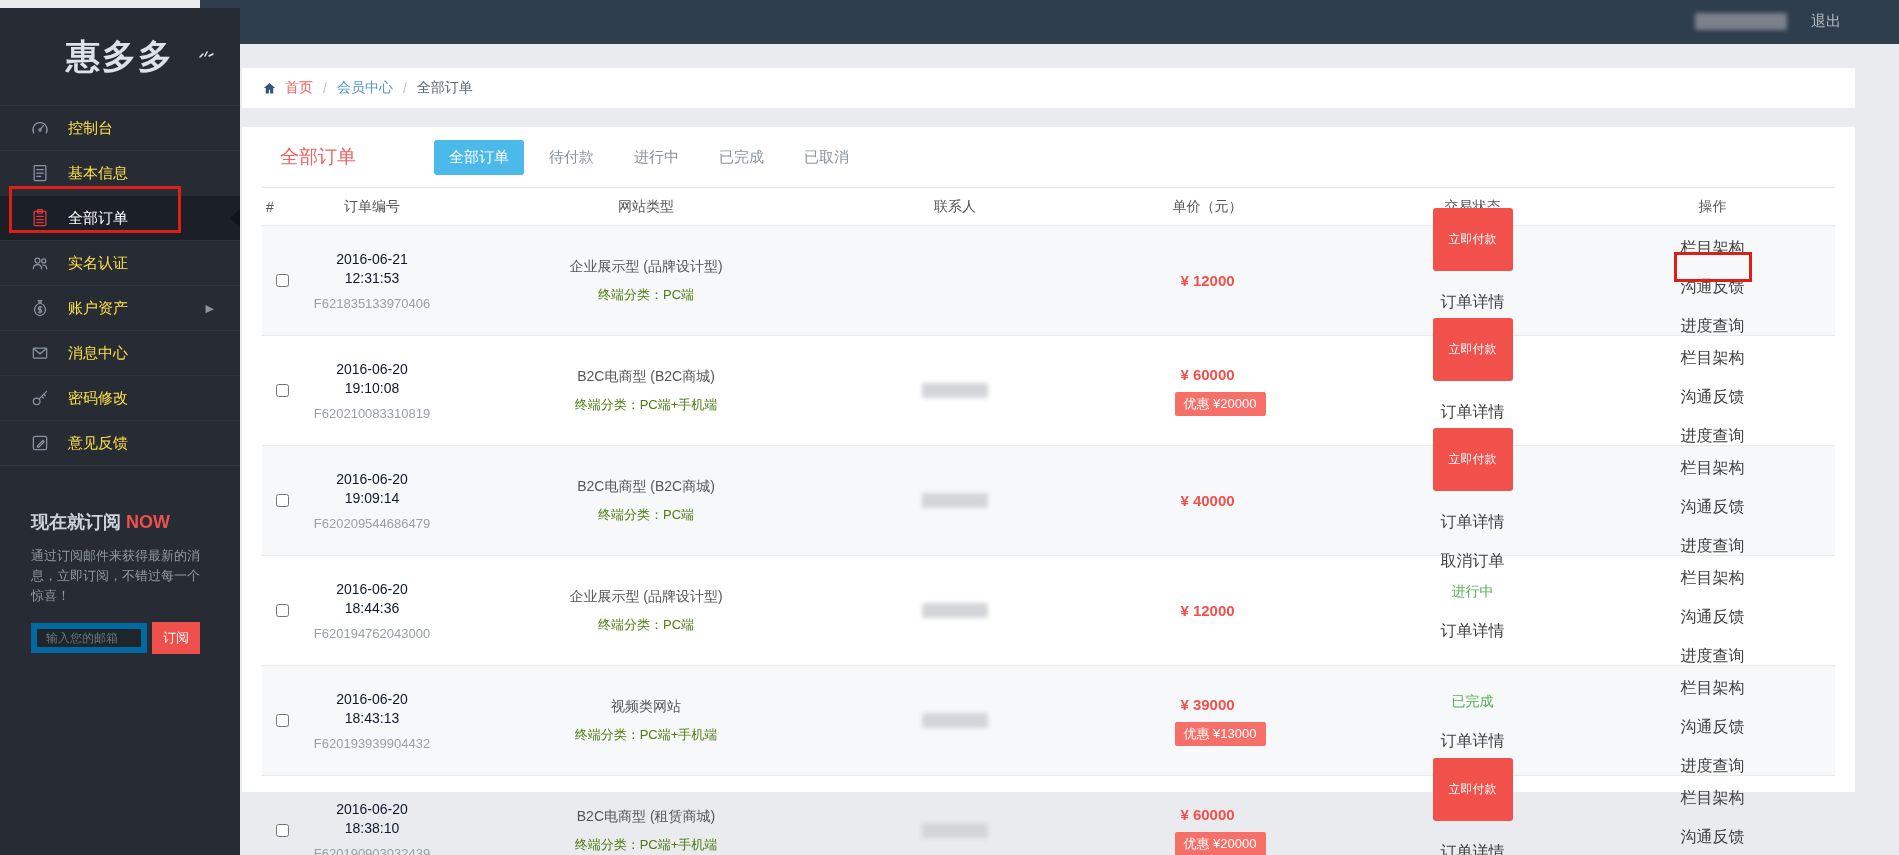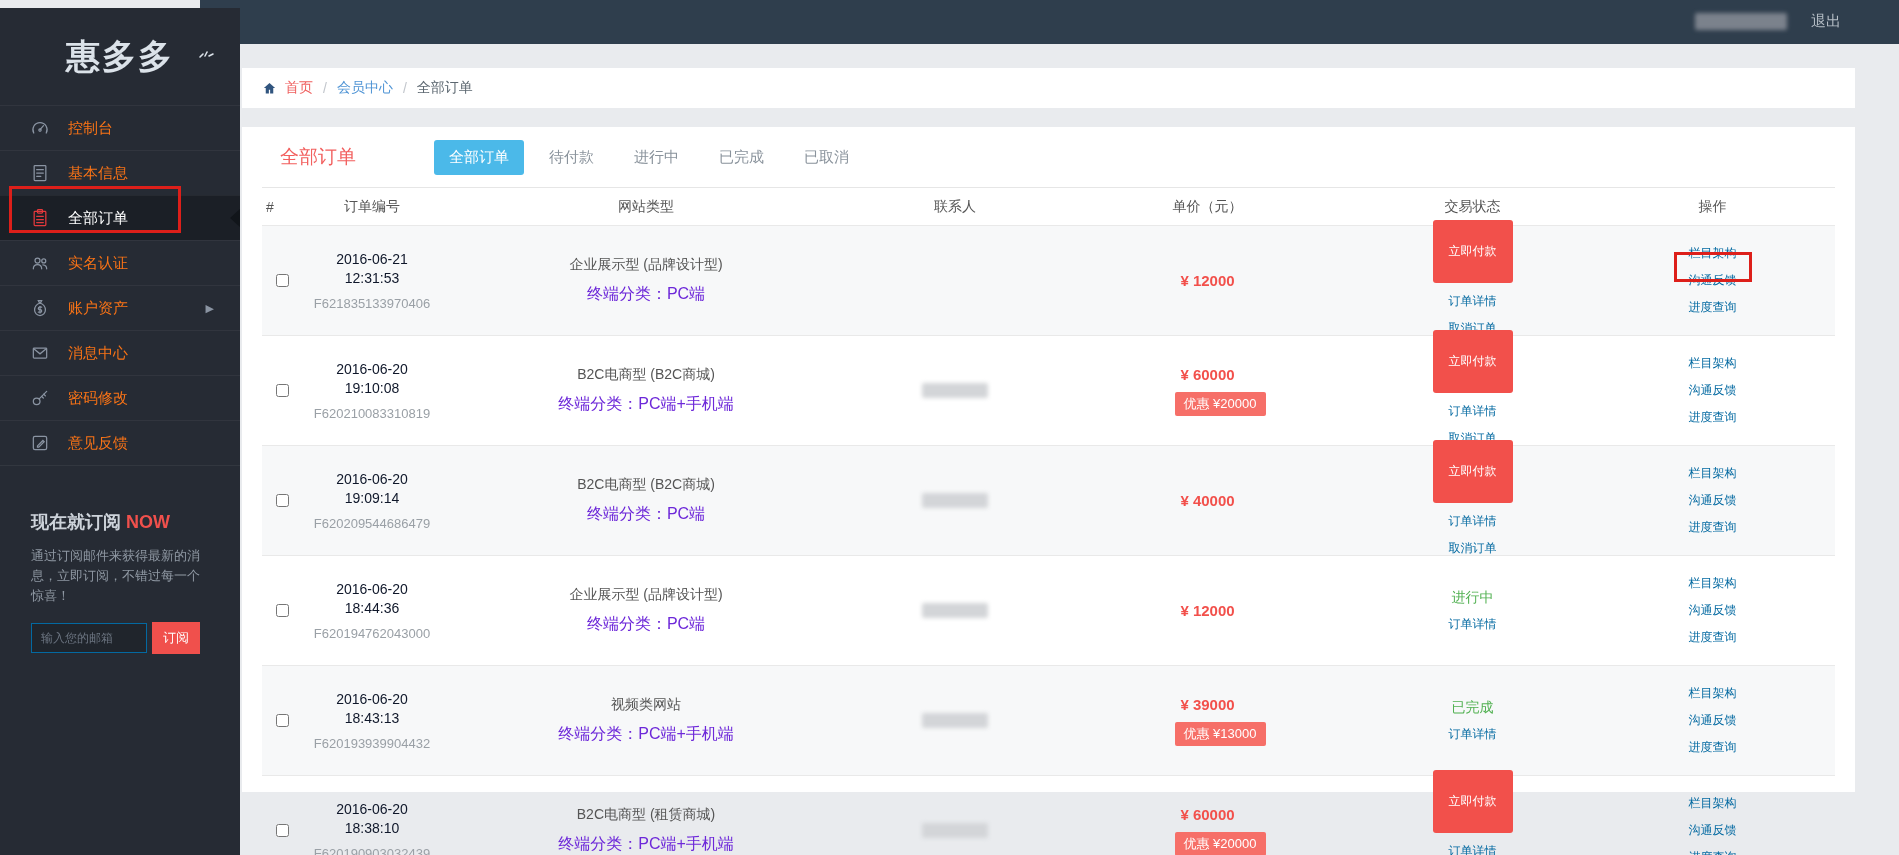--- a/index.html
+++ b/index.html
@@ -13,33 +13,33 @@
   .logout{position:absolute;right:58px;top:12px;color:#b6bec6;font-size:15px;}
 
   
   .sidebar{position:absolute;left:0;top:8px;width:240px;height:855px;background:#262b34;z-index:2;}
   .logo{height:97px;display:flex;align-items:center;justify-content:center;color:#dbe2e9;font-size:34px;font-weight:bold;letter-spacing:2px;position:relative;}
   .logo .spark{position:absolute;top:20px;right:26px;color:#dbe2e9;}
   .menu{border-bottom:1px solid rgba(255,255,255,.06);}
   .item{position:relative;height:45px;display:flex;align-items:center;padding-left:30px;border-top:1px solid rgba(255,255,255,.05);cursor:pointer;}
   .item .icon{width:20px;height:20px;color:#8a94a2;flex:0 0 20px;}
   .item .icon svg{width:20px;height:20px;display:block;}
-  .item .label{margin-left:18px;font-size:15px;color:#f97316;}
+  .item .label{margin-left:18px;font-size:15px;color:#fde047;}
   .item.active{background:#1b1f26;}
   .item.active .icon{color:#e4393c;}
   .item.active .label{color:#ffffff;}
   .item.active::after{content:"";position:absolute;right:0;top:50%;margin-top:-9px;width:0;height:0;
     border-top:9px solid transparent;border-bottom:9px solid transparent;border-right:10px solid #11151a;}
   .chev{position:absolute;right:26px;color:#8a94a2;font-size:11px;}
   .subscribe{padding:44px 31px 0;}
   .sub-title{font-size:18px;color:#cdd3da;font-weight:bold;}
   .sub-title .now{color:#f0504c;}
   .sub-desc{margin-top:12px;font-size:13px;line-height:20px;color:#8f98a3;}
   .sub-form{margin-top:16px;display:flex;align-items:center;}
-  .sub-form input{width:116px;height:30px;background:#20252c;border:1px solid #0369a1;color:#c5ccd4;font-size:12px;padding:0 9px;outline:none;}
+  .sub-form input{width:116px;height:30px;background:#20252c;border:6px solid #0369a1;color:#c5ccd4;font-size:12px;padding:0 9px;outline:none;}
   .sub-form input::placeholder{color:#6b7480;}
   .sub-form button{width:48px;height:32px;margin-left:5px;background:#f0504c;color:#fff;border:none;font-size:13px;cursor:pointer;}
 
   
   .content{position:absolute;left:200px;top:44px;right:0;bottom:0;}
   .card{background:#fff;}
   .breadcrumb{margin:24px 44px 0 42px;height:40px;display:flex;align-items:center;padding:0 20px;font-size:14px;}
   .bc-home{width:15px;height:15px;color:#31557f;margin-right:8px;}
   .bc-home svg{width:15px;height:15px;display:block;}
   .bc-sep{color:#c2c6cc;margin:0 10px;}
@@ -65,27 +65,27 @@
   .c5{width:295px;}
   .c6{width:235px;}
   .c7{width:245px;}
   .trow{display:flex;height:110px;border-top:1px solid #e9e9e9;}
   .trow:nth-child(odd){background:#f7f8f9;}
   .trow .c1{align-items:center;padding-left:0;}
   .cb{width:13px;height:13px;accent-color:#bbb;}
   .dt{font-size:14px;color:#0f172a;line-height:19px;}
   .oid{margin-top:8px;font-size:13px;color:#9aa0a6;}
   .stype{font-size:14px;color:#555;}
-  .term{margin-top:10px;font-size:16px;color:#6d28d9;}
+  .term{margin-top:10px;font-size:13px;color:#4d7c0f;}
   .redact{width:66px;height:15px;background:#d3d5d8;filter:blur(2px);border-radius:2px;}
   .price{font-size:15px;font-weight:bold;color:#f2504b;}
   .badge{margin-top:9px;background:#f66f68;color:#fff;font-size:13px;padding:3px 9px;border-radius:2px;margin-left:25px;}
   .paybtn{background:#f2504b;color:#fff;border:none;border-radius:3px;font-size:12px;padding:23px 16px;margin-bottom:5px;cursor:pointer;}
   .stxt{color:#52b152;font-size:14px;line-height:27px;}
-  .slink,.alink{display:block;color:#0369a1;font-size:12px;line-height:27px;}
+  .slink,.alink{display:block;color:#404040;font-size:16px;line-height:27px;margin-top:12px;}
 
   
   .anno{position:absolute;border:3px solid #dd1f1a;z-index:50;pointer-events:none;}
   #anno-sidebar{left:9px;top:186px;width:172px;height:47px;}
   #anno-action{left:1674px;top:252px;width:78px;height:30px;}
 </style>
 </head>
 <body>
 
 <div class="topbar">

